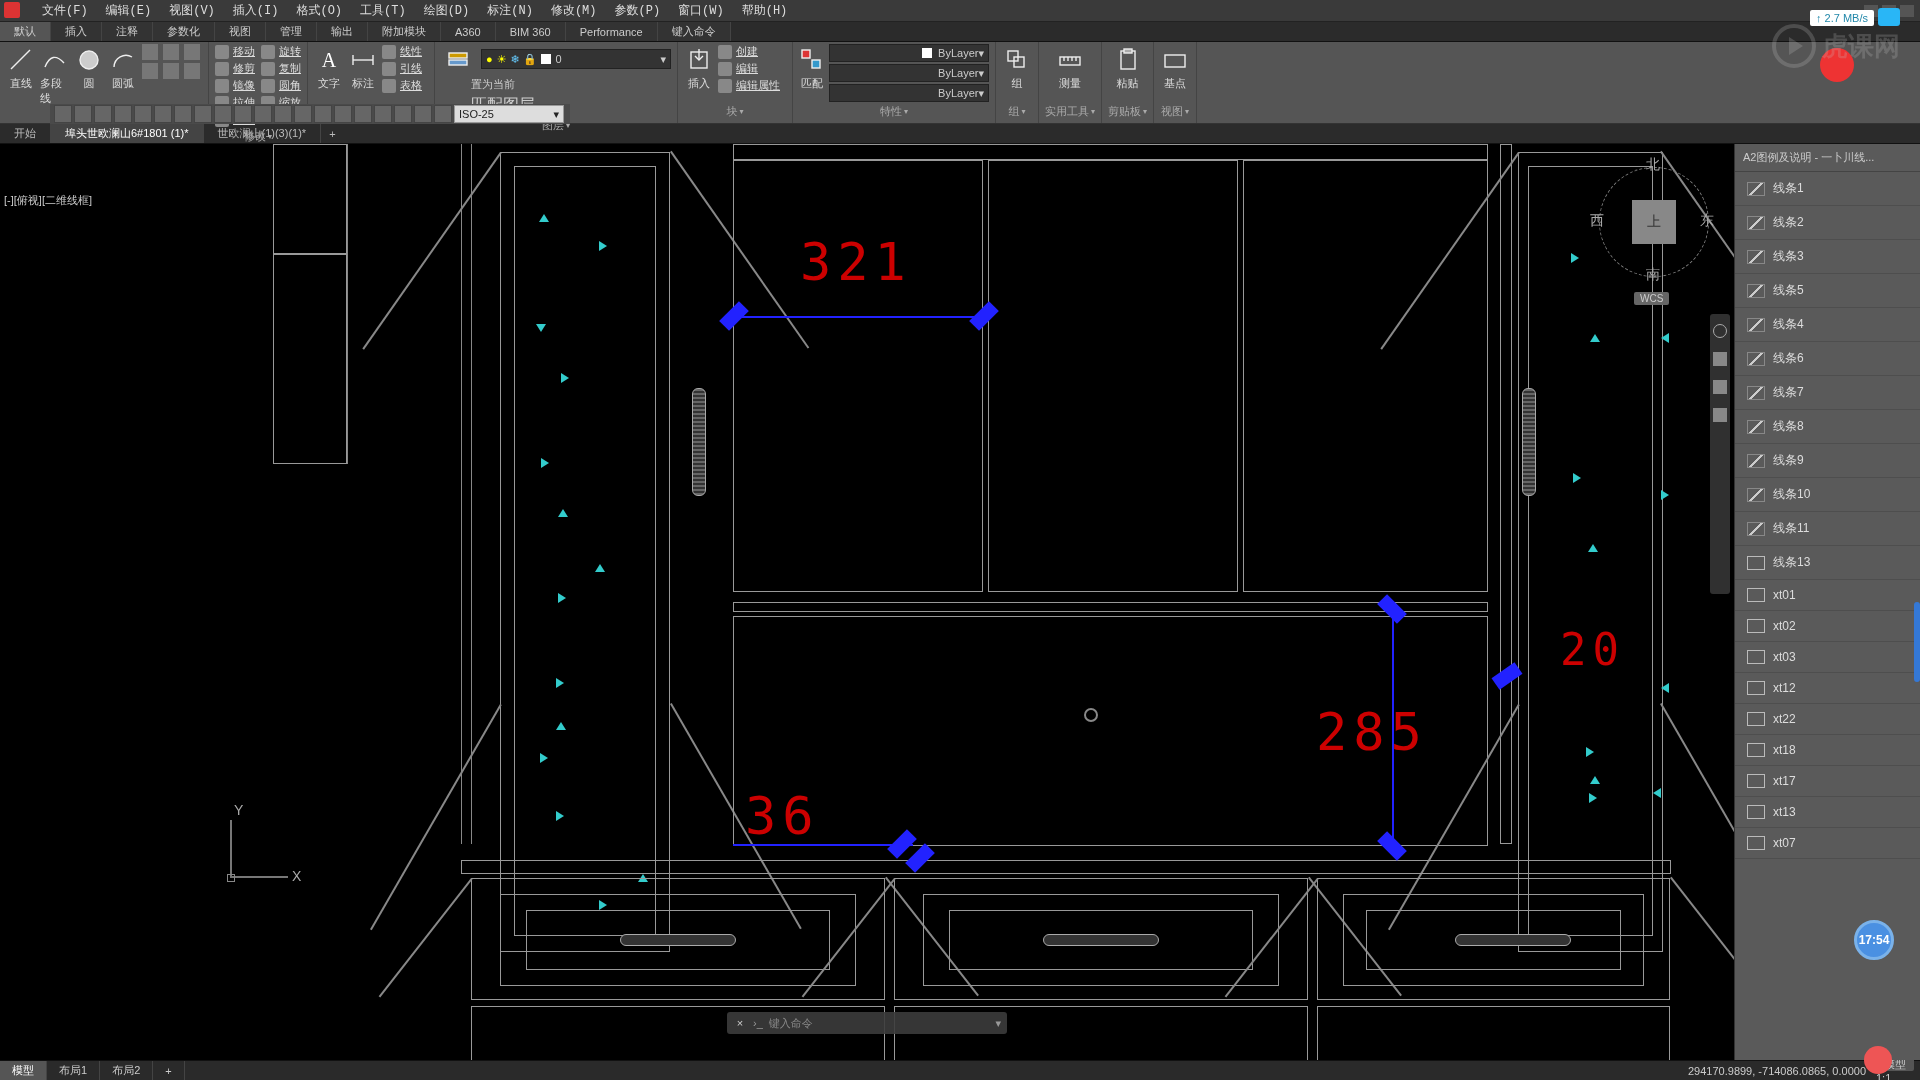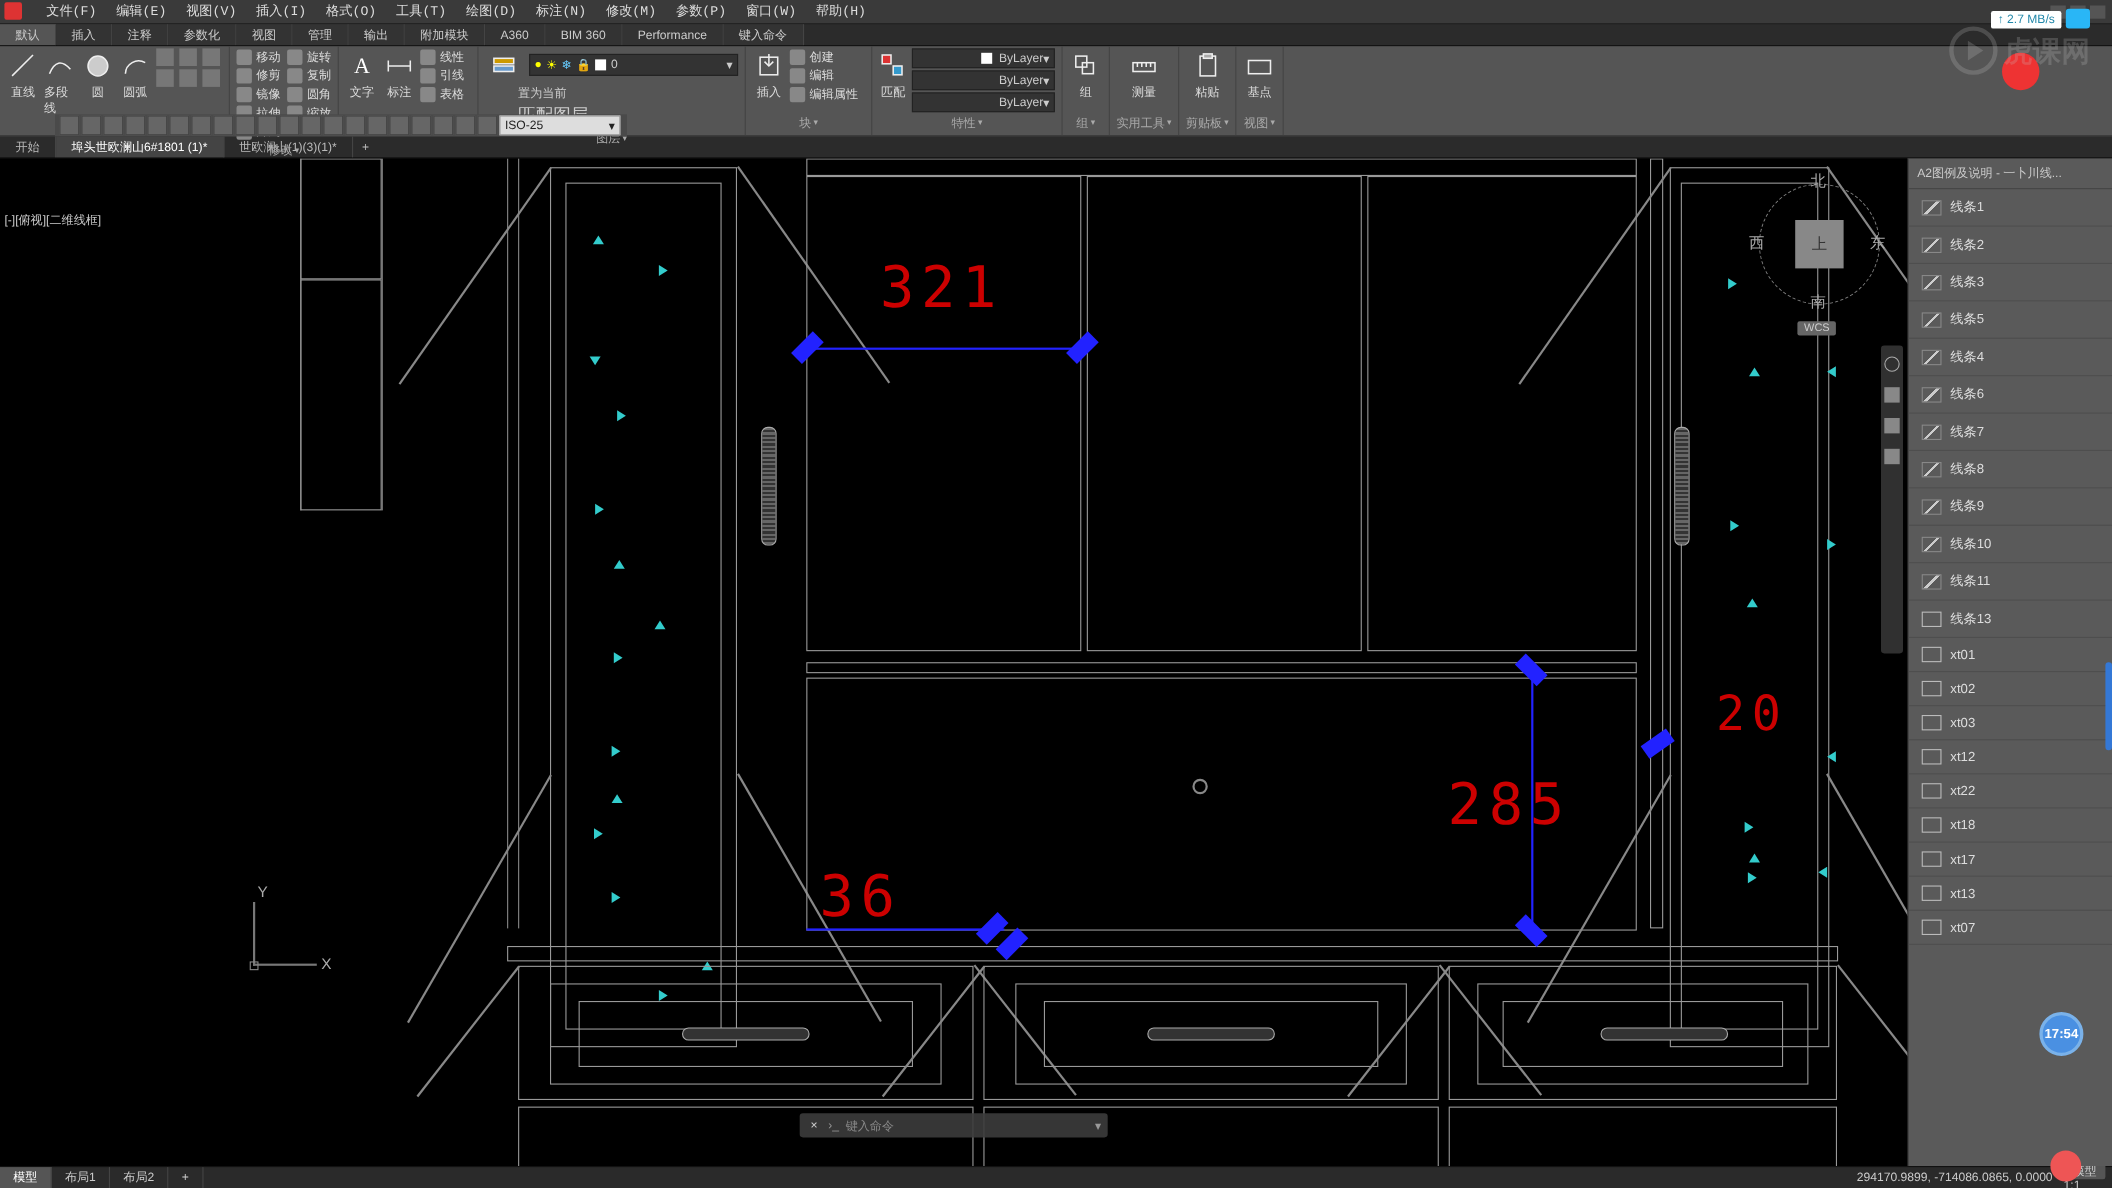--- a/index.html
+++ b/index.html
@@ -14,23 +14,23 @@
 
 
 .ribbon { background:#555; height:82px; display:flex; border-bottom:1px solid #333; position:relative;}
 .ribgroup { border-right:1px solid #444; padding:2px 6px 0 6px; display:flex; flex-direction:column; align-items:center; justify-content:space-between; height:100%;}
 .ribgroup .icons { display:flex; gap:4px; align-items:flex-start; flex:1;}
 .ribgroup .label { font-size:11px; color:#aaa; padding:2px 0 4px 0; display:flex; align-items:center; gap:2px;}
 .ribgroup .label .drop { font-size:8px; }
 .bigbtn { width:30px; display:flex; flex-direction:column; align-items:center; gap:2px; font-size:11px; color:#ddd; padding-top:2px;}
 .bigbtn .ico { width:28px; height:28px; display:flex; align-items:center; justify-content:center; color:#fff;}
 .smallgrid { display:grid; grid-template-columns:auto auto; gap:2px 6px; font-size:11px; color:#ddd; align-items:center;}
-.smallgrid .srow { display:flex; align-items:center; gap:4px;}
+.smallgrid .srow { display:flex; align-items:center; gap:4px;text-decoration:underline;}
 .smallgrid .sico { width:14px; height:14px; display:inline-block; background:#888; border-radius:2px;}
-.props { display:flex; flex-direction:column; gap:2px; width:130px;}
+.props { display:flex; flex-direction:column; gap:2px; width:160px;}
 .props select, .props .sel { height:18px; background:#333; border:1px solid #222; color:#ccc; font-size:11px; padding:0 4px; display:flex; align-items:center; justify-content:flex-end;}
 .layerbox { display:flex; align-items:center; background:#333; border:1px solid #222; height:20px; width:190px; padding:0 4px; gap:4px; font-size:11px;}
 .colorsq { width:10px; height:10px; display:inline-block;}
 .iso { width:110px; height:18px; background:#ddd; color:#222; font-size:11px; padding:0 4px; display:flex; align-items:center; border:1px solid #999;}
 .smallrow { display:flex; gap:2px; }
 .smallrow .tinybtn { width:18px; height:18px; background:#666; border:1px solid #444;}
 .tabstrip-row { height:20px; background:#2b2b2b; display:flex; align-items:center; gap:0; font-size:11px; color:#ccc; border-bottom:1px solid #111;}
 .tabstrip-row .tab { padding:0 14px; height:100%; display:flex; align-items:center; border-right:1px solid #444; background:#333;}
 .tabstrip-row .tab.active { background:#555;}
 

